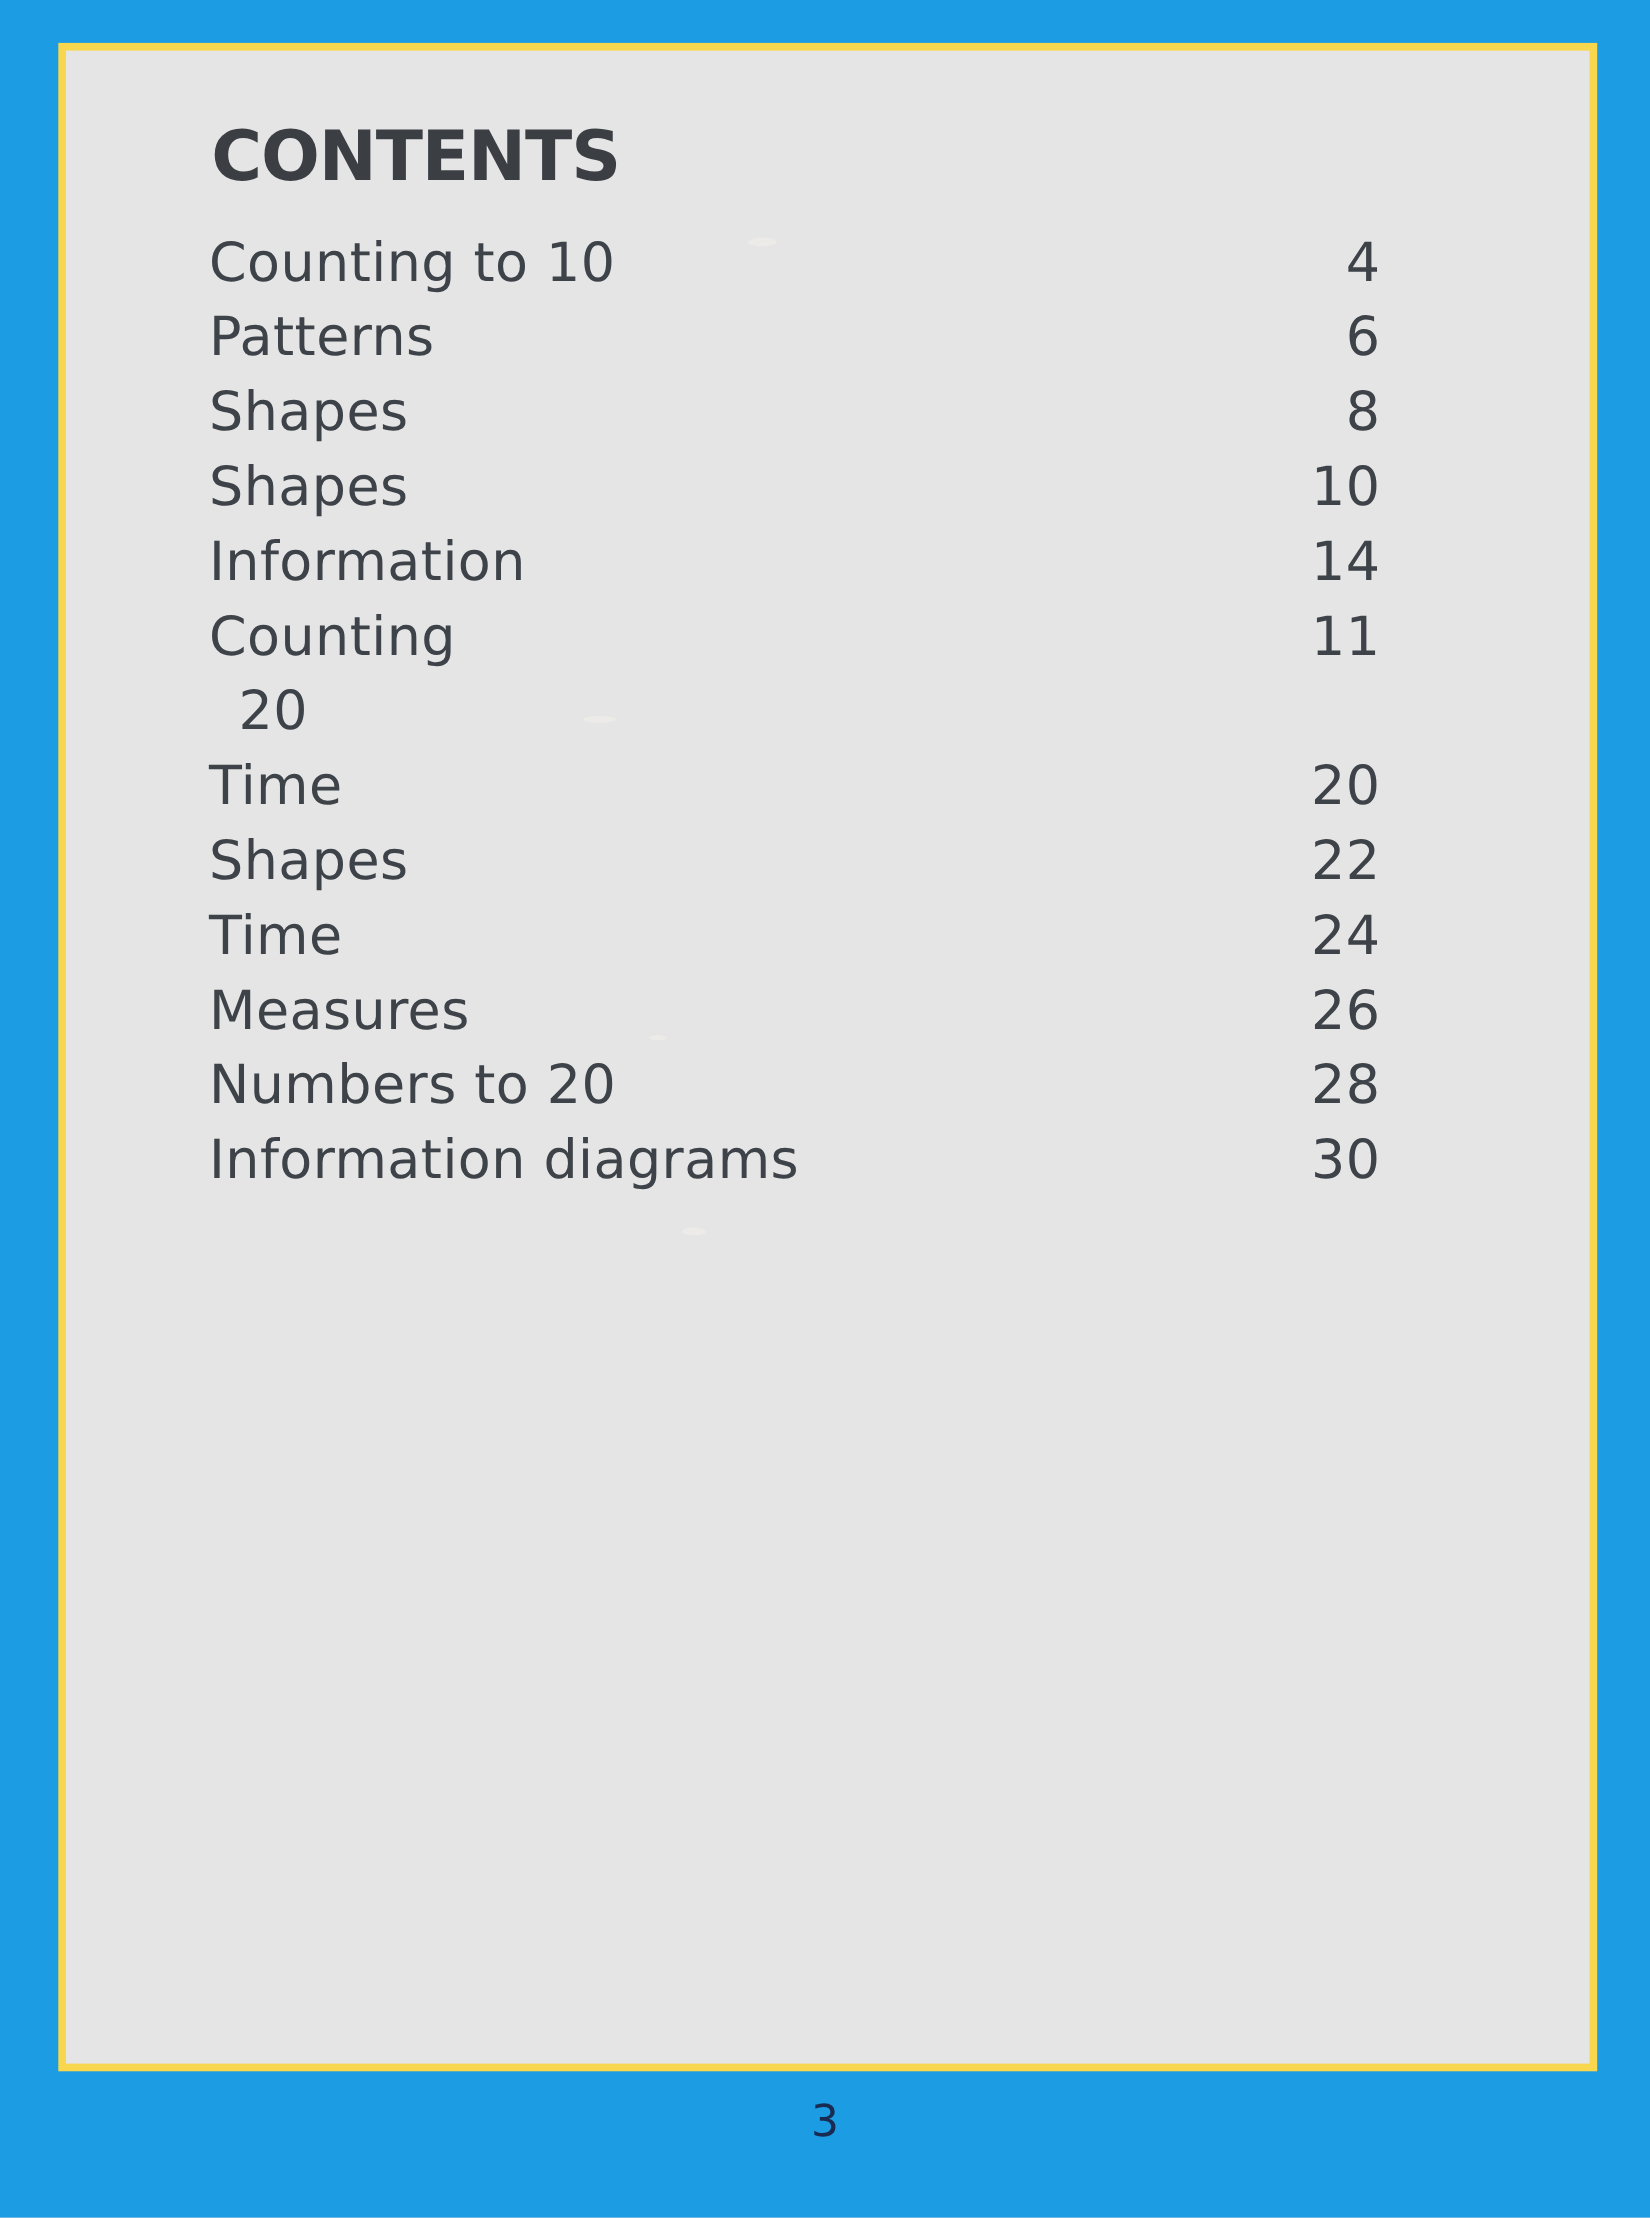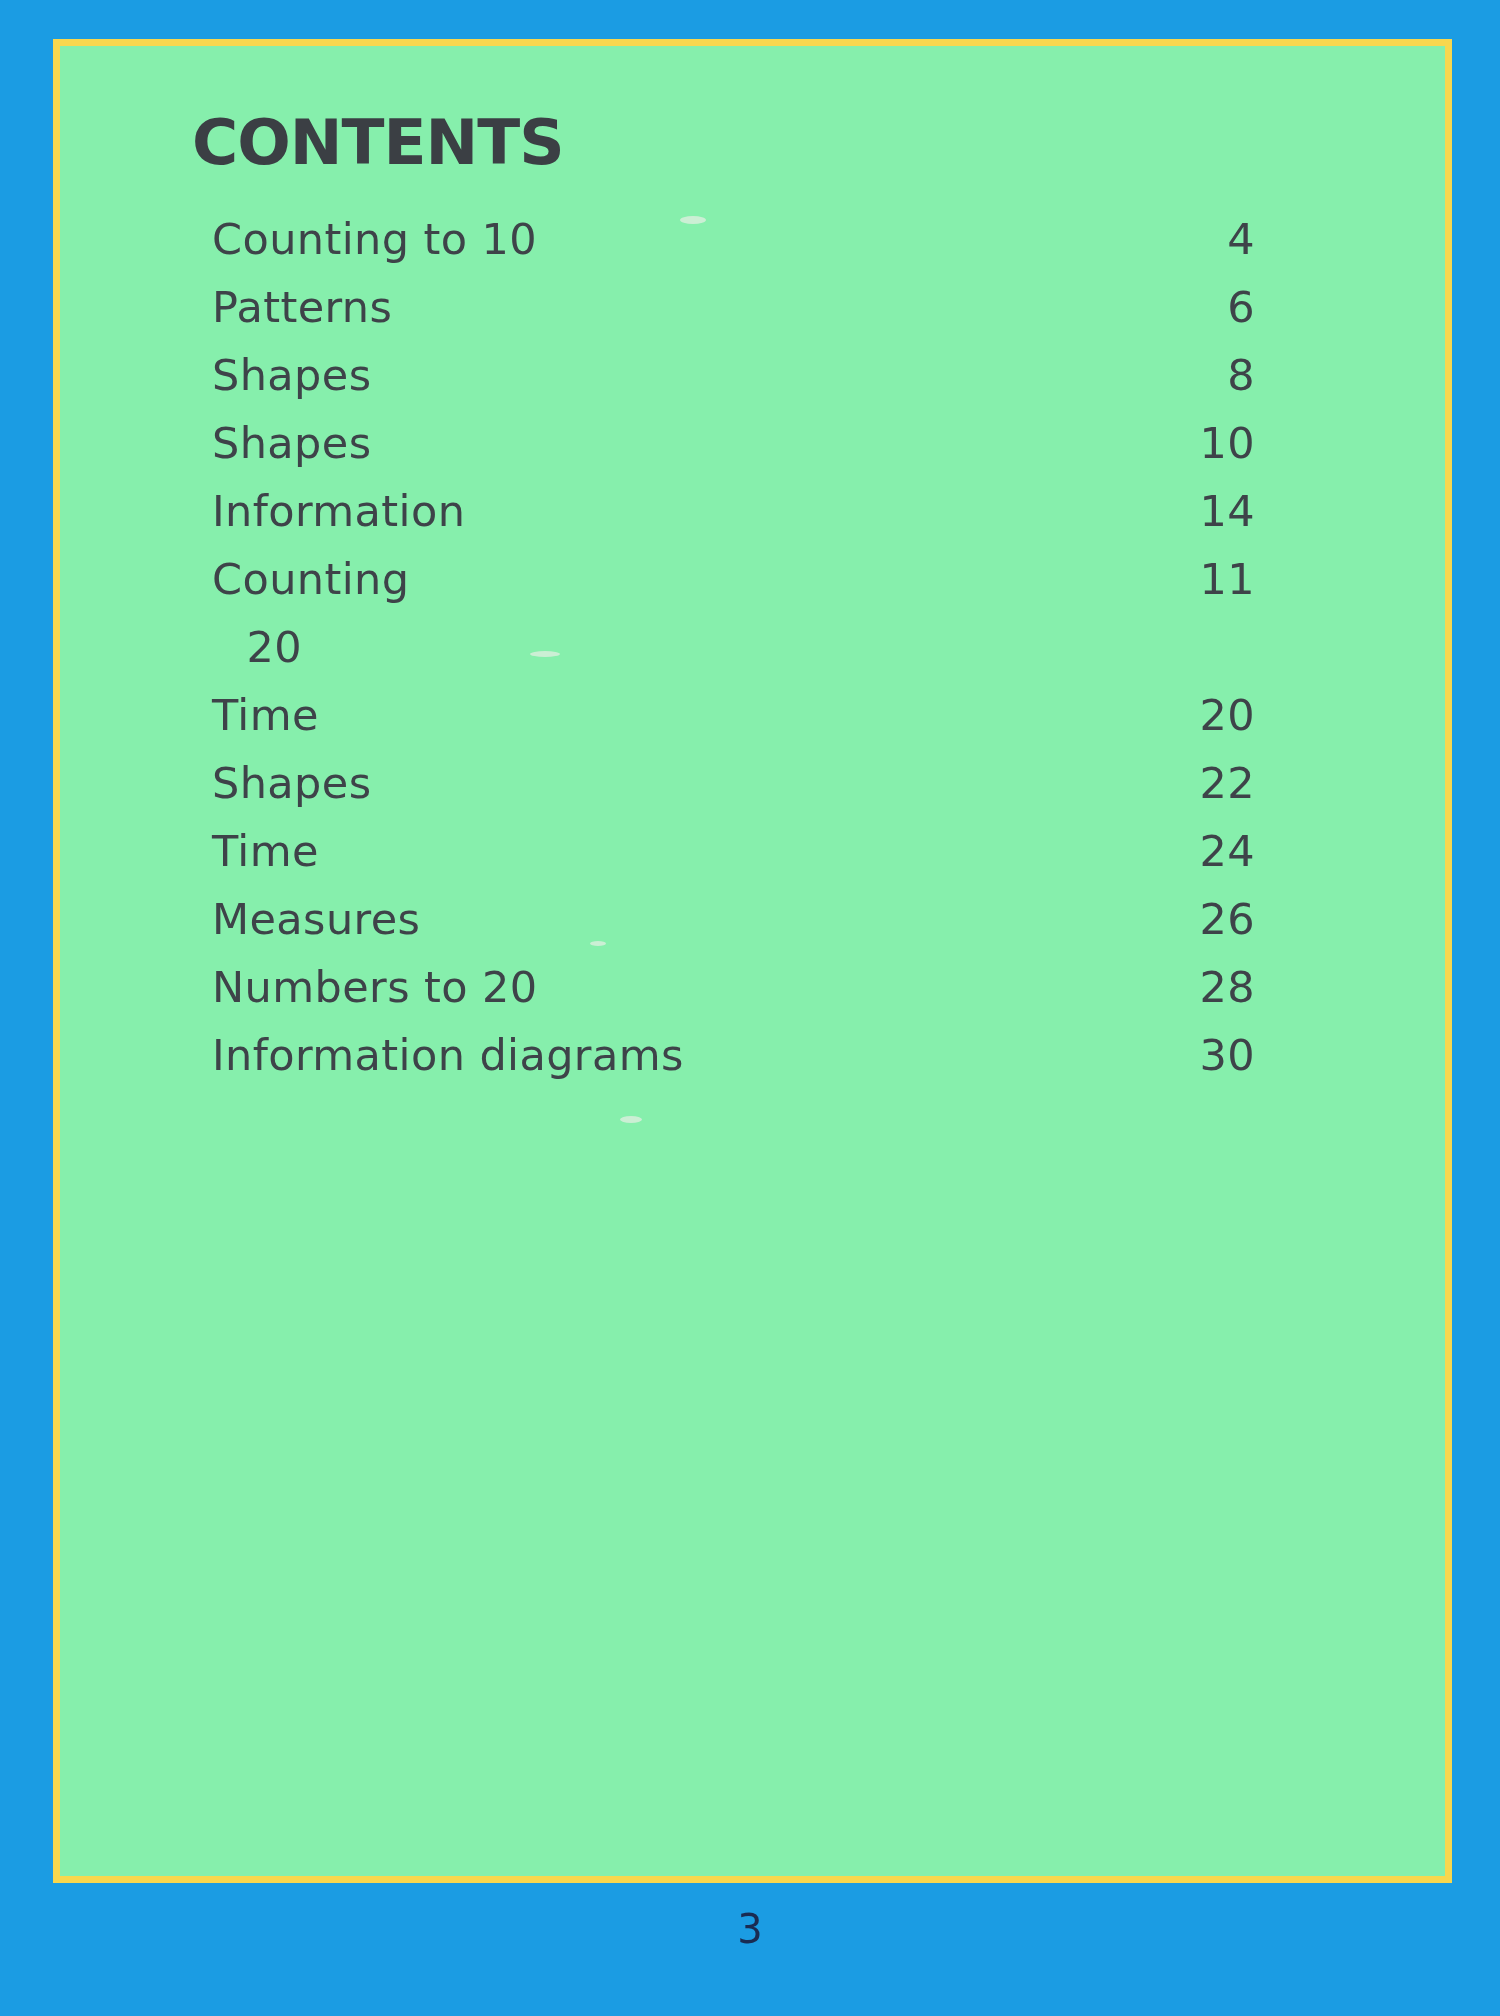--- a/index.html
+++ b/index.html
@@ -21,21 +21,21 @@
     top: 39px;
     width: 1399px;
     height: 1844px;
     background: #f8d74e;
     padding: 7px;
     box-sizing: border-box;
   }
   .page-paper {
     width: 100%;
     height: 100%;
-    background: #86efac;
+    background: #e5e5e5;
     box-sizing: border-box;
     position: relative;
   }
   .page-inner {
     position: absolute;
     left: 122px;
     top: 60px;
     right: 80px;
   }
   
@@ -49,26 +49,25 @@
   }
   
   .toc-list {
     width: 1065px;
     margin-left: 8px;
   }
   .toc-row {
     display: flex;
     align-items: baseline;
     justify-content: space-between;
-    font-size: 43px;
+    font-size: 49px;
     line-height: 68px;
     color: #3e4349;
     font-family: "DejaVu Sans", sans-serif;
     letter-spacing: 0.4px;
-    margin-left: 22px;
   }
   .toc-label {
     white-space: nowrap;
   }
   .toc-page {
     width: 90px;
     text-align: right;
     white-space: nowrap;
   }
   

